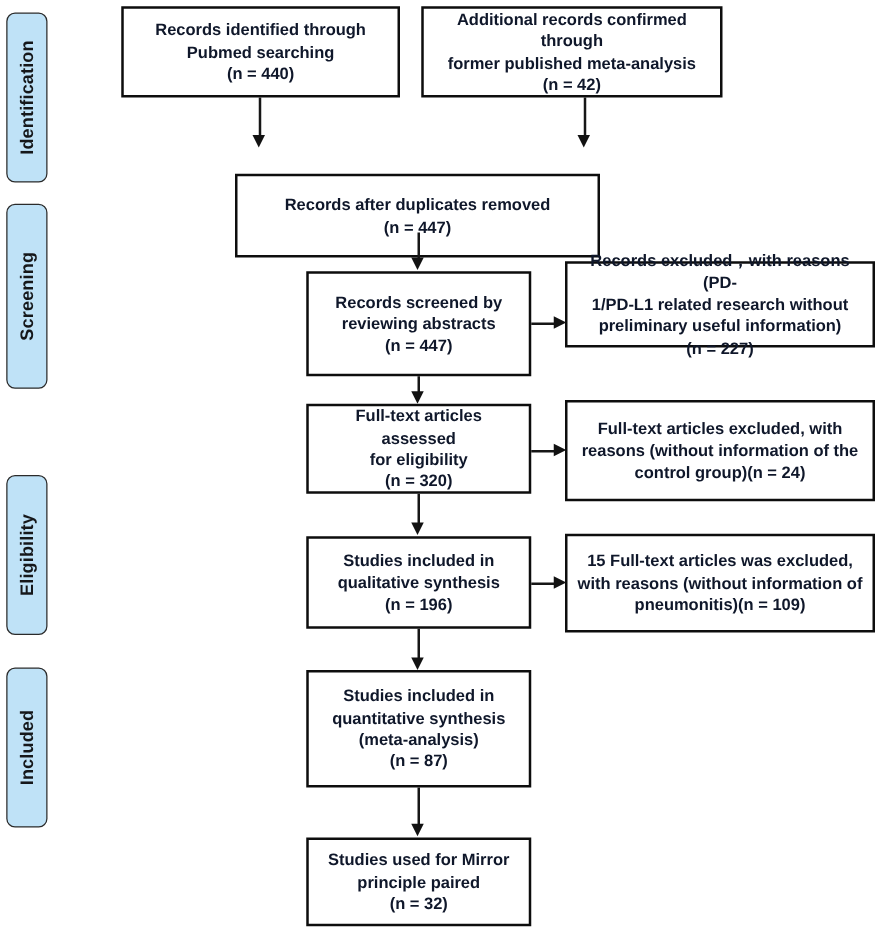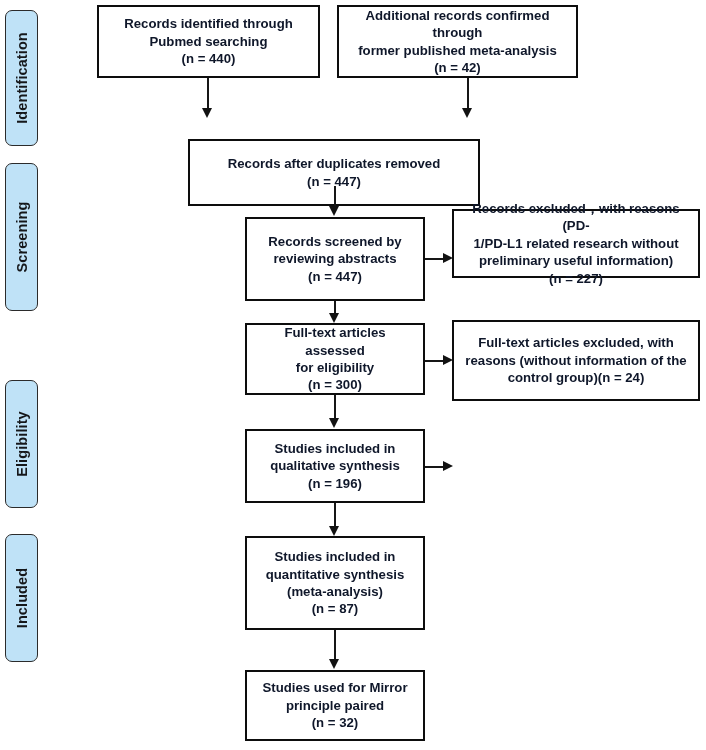--- a/index.html
+++ b/index.html
@@ -157,21 +157,21 @@
     <div class="arrow-right" style="left:443px; top:253px;"></div>
   </div>
   <div class="conn">
     <div class="vline" style="left:334px; top:301px; height:14px;"></div>
     <div class="arrow-down" style="left:329px; top:313px;"></div>
   </div>
 
   <div class="node" style="left:245px; top:323px; width:180px; height:72px;">
     <span class="node-text">Full-text articles assessed
 for eligibility
-(n = 300)</span>
+(n = 320)</span>
   </div>
 
   <div class="node" style="left:452px; top:320px; width:248px; height:81px;align-items:center;">
     <span class="node-text">Full-text articles excluded, with
 reasons (without  information of the
 control group)(n = 24)</span>
   </div>
 
   <div class="conn">
     <div class="hline" style="left:425px; top:360px; width:20px;"></div>
@@ -181,20 +181,25 @@
     <div class="vline" style="left:334px; top:395px; height:25px;"></div>
     <div class="arrow-down" style="left:329px; top:418px;"></div>
   </div>
 
   <div class="node" style="left:245px; top:429px; width:180px; height:74px;">
     <span class="node-text">Studies included in
 qualitative synthesis
 (n = 196)</span>
   </div>
 
+  <div class="node" style="left:452px; top:427px; width:248px; height:79px;">
+    <span class="node-text">15 Full-text articles was excluded,
+with reasons (without information of
+pneumonitis)(n = 109)</span>
+  </div>
 
   <div class="conn">
     <div class="hline" style="left:425px; top:466px; width:20px;"></div>
     <div class="arrow-right" style="left:443px; top:461px;"></div>
   </div>
   <div class="conn">
     <div class="vline" style="left:334px; top:503px; height:26px;"></div>
     <div class="arrow-down" style="left:329px; top:526px;"></div>
   </div>
 

